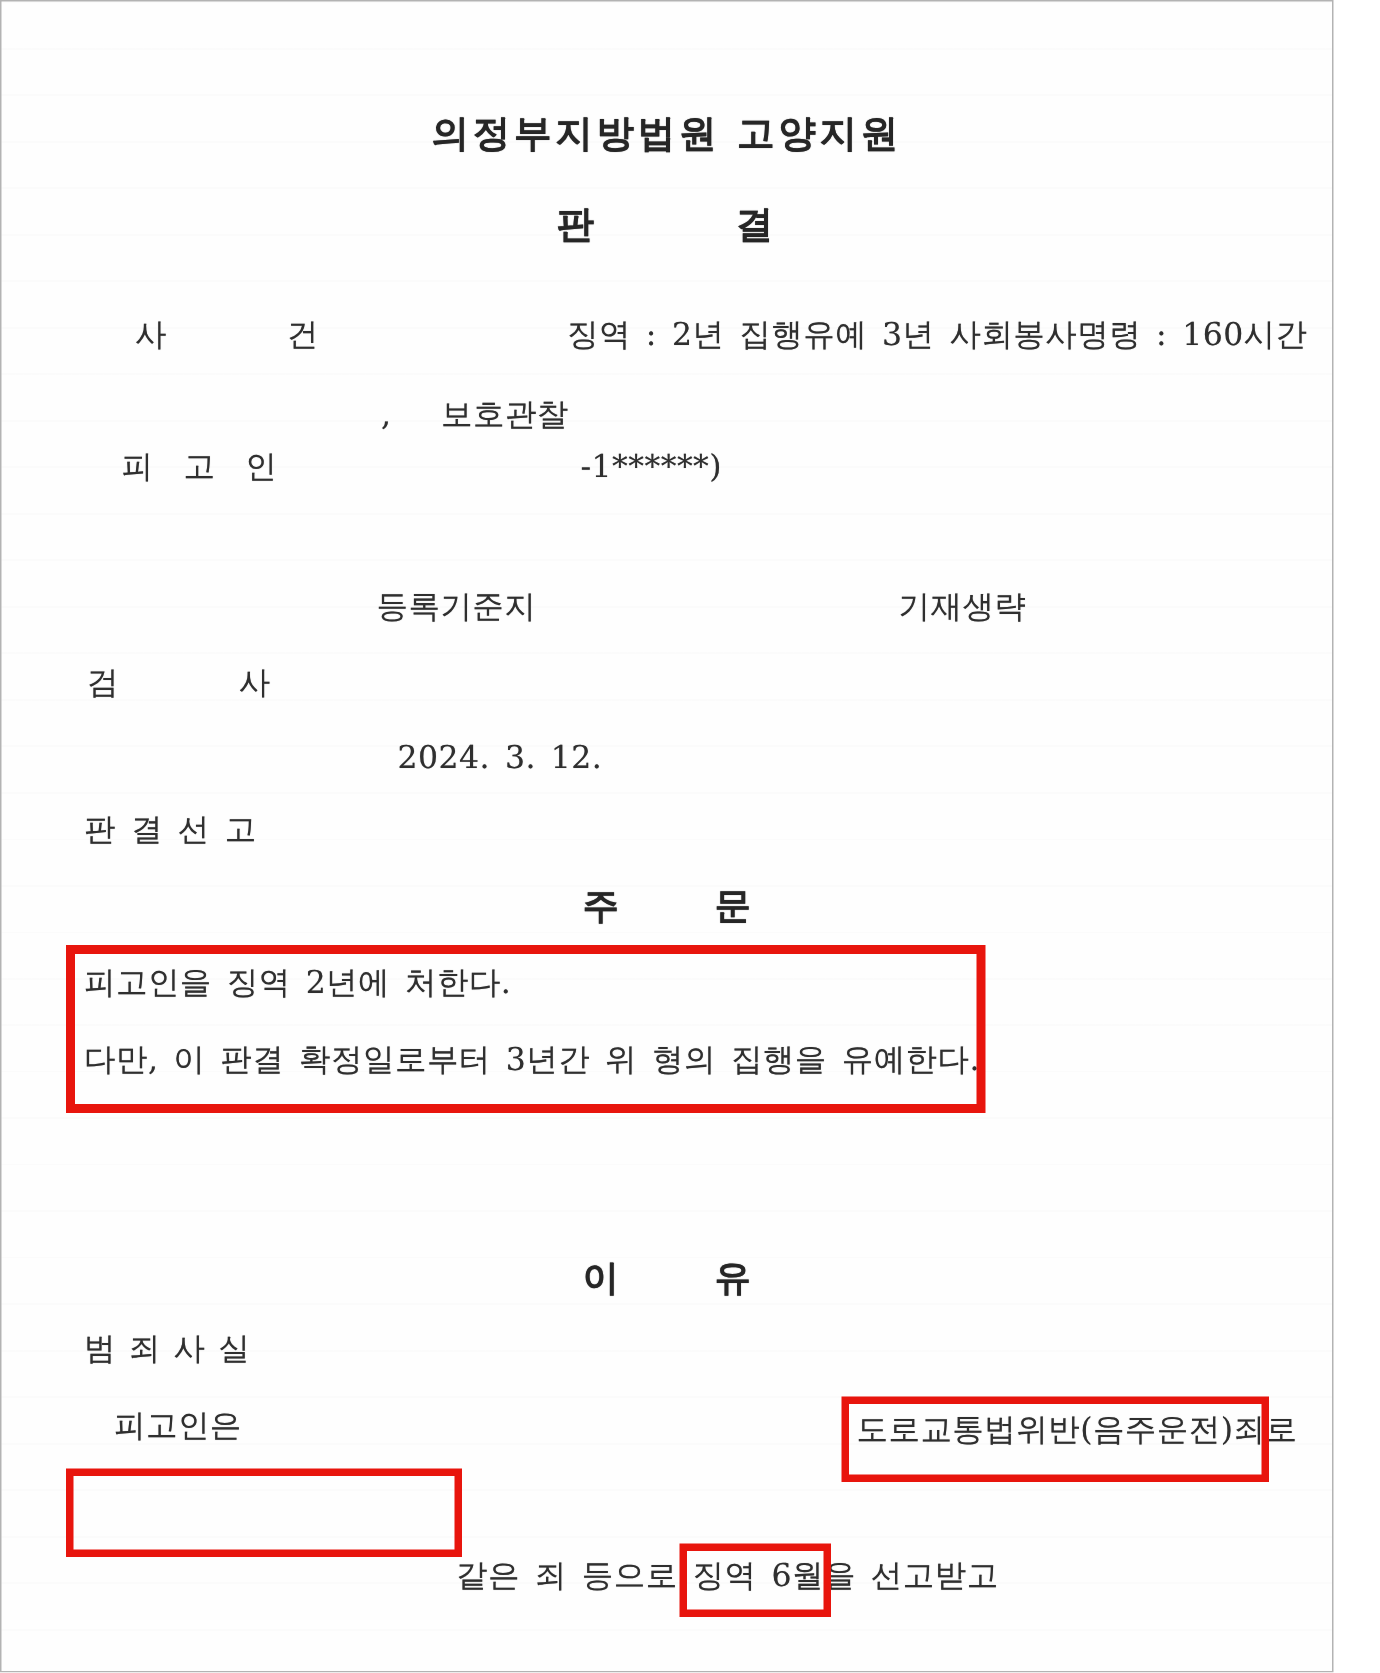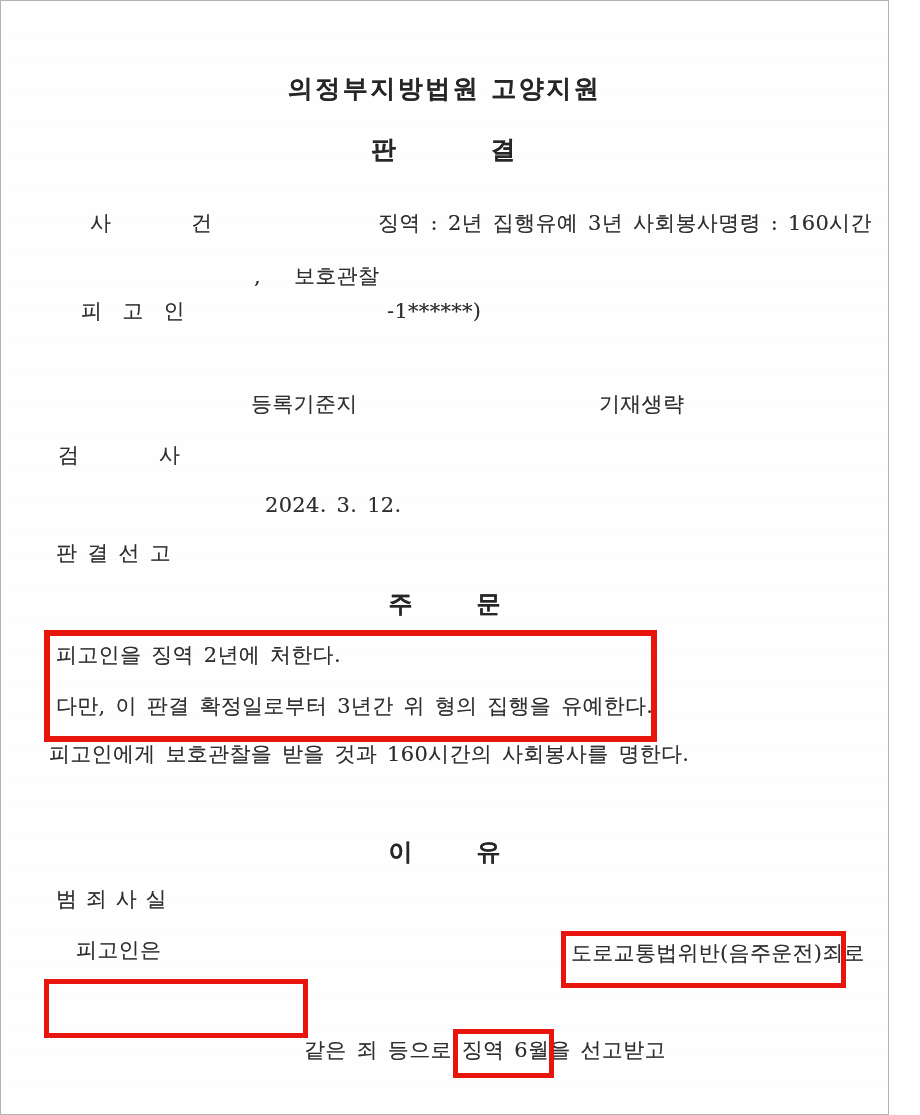--- a/index.html
+++ b/index.html
@@ -80,21 +80,20 @@
   <div class="txt" style="left:55px; top:491px;margin-top:48px;">판 결 선 고</div>
   <div class="txt" style="left:264px; top:491px;">2024. 3. 12.</div>
 
   <div class="heading mid gap64" style="top:589px;">
     <span>주</span>
     <span>문</span>
   </div>
 
   <div class="txt" style="left:55px; top:641px;">피고인을 징역 2년에 처한다.</div>
   <div class="txt" style="left:55px; top:692px;">다만, 이 판결 확정일로부터 3년간 위 형의 집행을 유예한다.</div>
-  <div class="txt" style="left:48px; top:740px;">피고인에게 보호관찰을 받을 것과 160시간의 사회봉사를 명한다.</div>
 
   <div class="heading mid gap64" style="top:837px;">
     <span>이</span>
     <span>유</span>
   </div>
 
   <div class="txt" style="left:55px; top:885px;font-family:Liberation Serif, serif;">범 죄 사 실</div>
 
   <div class="txt" style="left:75px; top:936px;">피고인은</div>
   <div class="txt" style="left:570px; top:939px;">도로교통법위반(음주운전)죄로</div>

